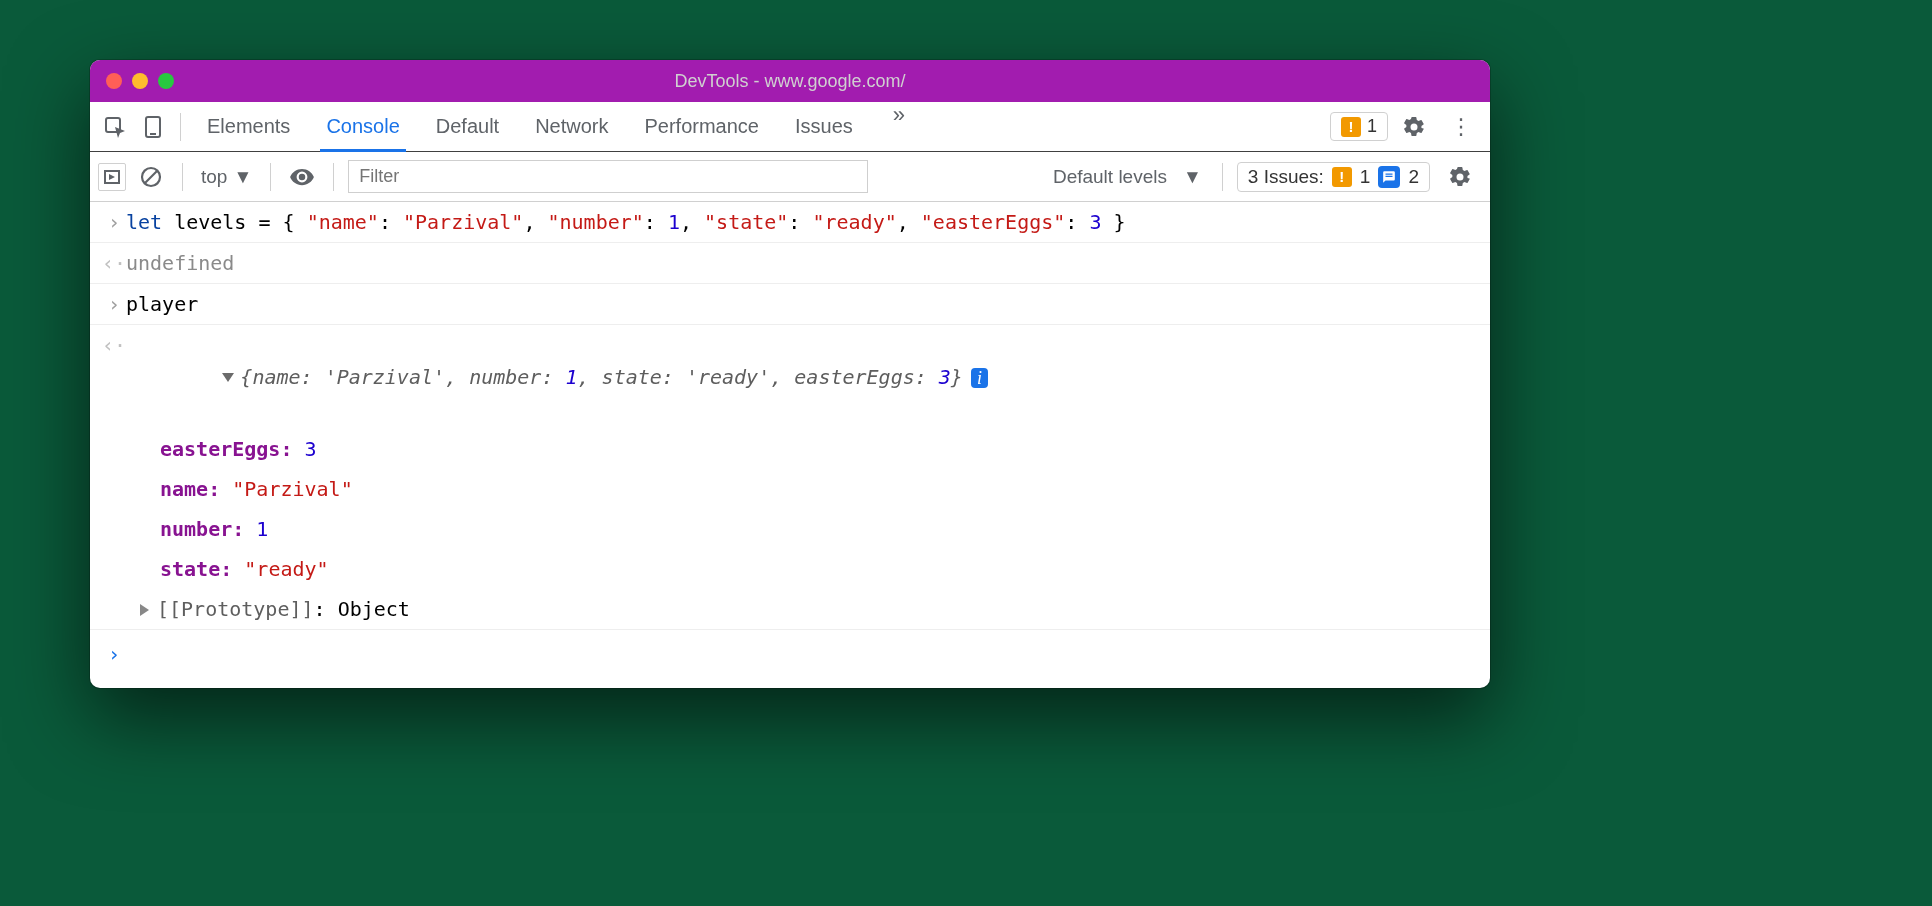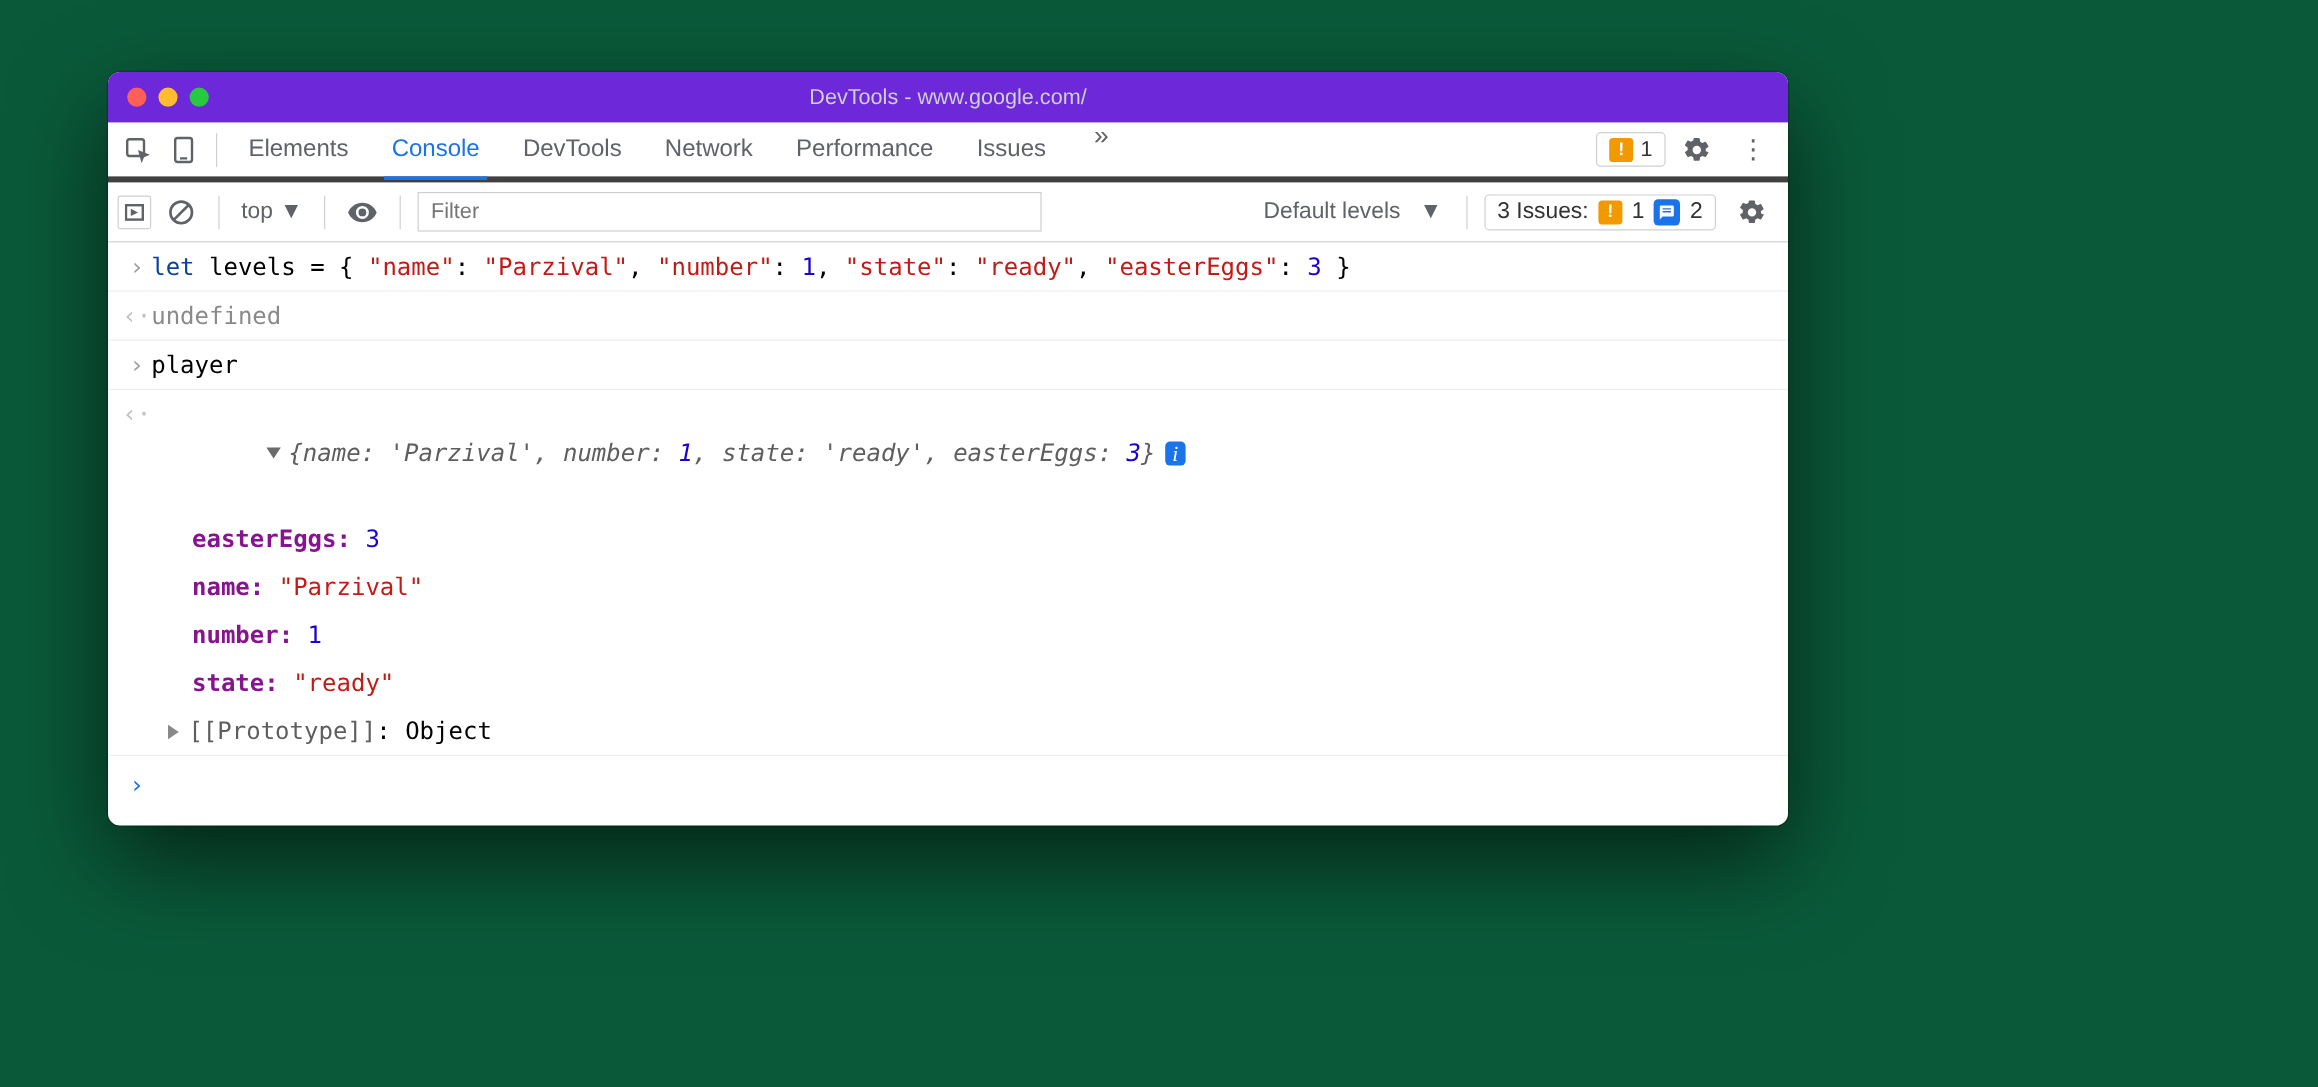--- a/index.html
+++ b/index.html
@@ -14,38 +14,38 @@
     position: absolute;
     left: 90px; top: 60px;
     width: 1400px;
     background: #fff;
     border-radius: 10px;
     overflow: hidden;
     box-shadow: 0 30px 80px rgba(0,0,0,0.6), 0 0 0 1px rgba(0,0,0,0.2);
   }
   .titlebar {
     height: 42px;
-    background: #6d28d9;
+    background: #a21caf;
     display: flex;
     align-items: center;
     position: relative;
   }
   .traffic { display: flex; gap: 10px; padding-left: 16px; }
   .dot { width: 16px; height: 16px; border-radius: 50%; }
   .dot.red { background: #ff5f57; }
   .dot.yellow { background: #febc2e; }
   .dot.green { background: #28c840; }
   .titlebar-title {
     position: absolute; left: 0; right: 0;
     text-align: center; color: #d0d0d0; font-size: 18px; font-weight: 500;
     pointer-events: none;
   }
   .toolbar {
     height: 50px;
-    border-bottom: 5px solid #404040;
+    border-bottom: 1px solid #404040;
     display: flex; align-items: center;
     padding: 0 8px;
     gap: 4px;
     color: #5f6368;
   }
   .tb-icon { width: 34px; height: 34px; display:flex; align-items:center; justify-content:center; }
   .tb-sep { width: 1px; height: 28px; background: #d0d0d0; margin: 0 6px; }
   .tabset { display: flex; align-items: stretch; height: 50px; gap: 24px; margin-left: 10px; flex: 1; }
   .tab { display:flex; align-items:center; padding: 0 6px; color:#5f6368; font-size:20px; position:relative; cursor:pointer; }
   .tab.active { color:#1a73e8; }
@@ -126,21 +126,21 @@
     <div class="tb-icon">
       <svg width="24" height="24" viewBox="0 0 24 24" fill="none" stroke="#5f6368" stroke-width="2">
         <rect x="5" y="2" width="14" height="20" rx="2"></rect>
         <line x1="9" y1="19" x2="15" y2="19"></line>
       </svg>
     </div>
     <div class="tb-sep"></div>
     <div class="tabset">
       <div class="tab">Elements</div>
       <div class="tab active">Console</div>
-      <div class="tab">DevTools</div>
+      <div class="tab">Default</div>
       <div class="tab">Network</div>
       <div class="tab">Performance</div>
       <div class="tab">Issues</div>
       <div class="overflow-arrows">»</div>
     </div>
     <div class="badge-warn">
       <span class="warn-sq">!</span>
       <span>1</span>
     </div>
     <div class="gear">

